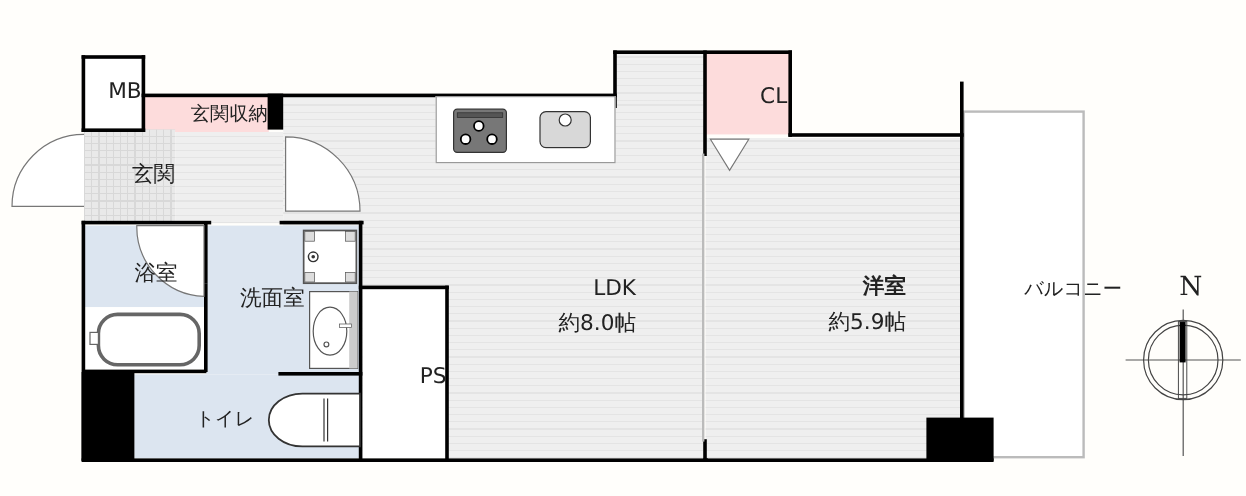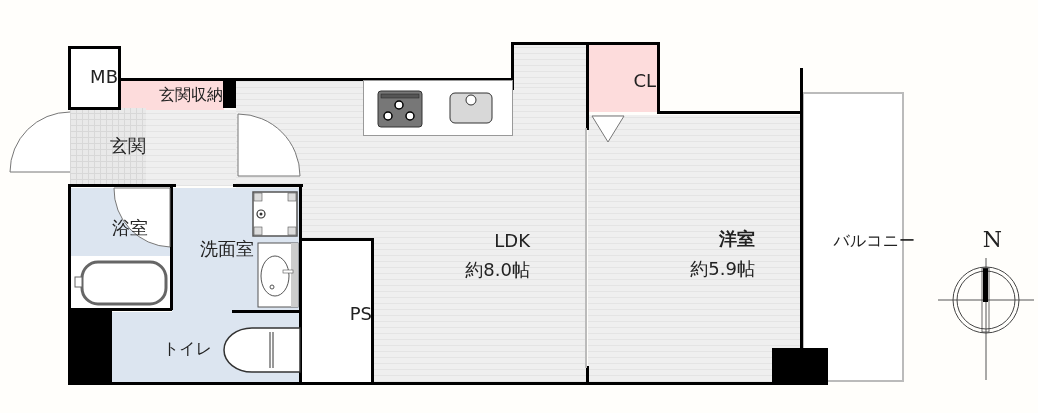--- a/index.html
+++ b/index.html
@@ -129,21 +129,21 @@
 <div class="lbl" style="left:70px;top:135px;width:76px;">玄関</div>
 <div class="lbl" style="left:88px;top:217px;width:60px;">浴室</div>
 <div class="lbl" style="left:178px;top:238px;width:76px;">洗面室</div>
 <div class="lbl lbl-sm" style="left:152px;top:339px;width:60px;">トイレ</div>
 <div class="lbl" style="left:302px;top:303px;width:70px;">PS</div>
 <div class="lbl" style="left:420px;top:230px;width:110px;">LDK</div>
 <div class="lbl" style="left:420px;top:259px;width:110px;">約8.0帖</div>
 <div class="lbl" style="left:590px;top:70px;width:66px;">CL</div>
 <div class="lbl" style="left:645px;top:228px;width:110px;font-weight:bold;">洋室</div>
 <div class="lbl" style="left:645px;top:258px;width:110px;">約5.9帖</div>
-<div class="lbl lbl-sm" style="left:813px;top:231px;width:102px;">バルコニー</div>
+<div class="lbl lbl-sm" style="left:833px;top:231px;width:102px;">バルコニー</div>
 
 <div class="lbl" style="left:966px;top:226px;width:36px;font-family:'DejaVu Serif','Liberation Serif',serif;font-size:22px;">N</div>
 <svg class="abs" style="left:936px;top:256px;" width="100" height="126" viewBox="0 0 100 126">
   <line x1="50" y1="2" x2="50" y2="124" stroke="#555" stroke-width="1"></line>
   <line x1="2" y1="44" x2="98" y2="44" stroke="#555" stroke-width="1"></line>
   <circle cx="50" cy="44" r="33" fill="none" stroke="#444" stroke-width="1"></circle>
   <circle cx="50" cy="44" r="29" fill="none" stroke="#444" stroke-width="1"></circle>
   <rect x="47" y="12" width="5" height="34" fill="#000"></rect>
   <rect x="46" y="12" width="7" height="64" fill="none" stroke="#444" stroke-width="0.8"></rect>
 </svg>

